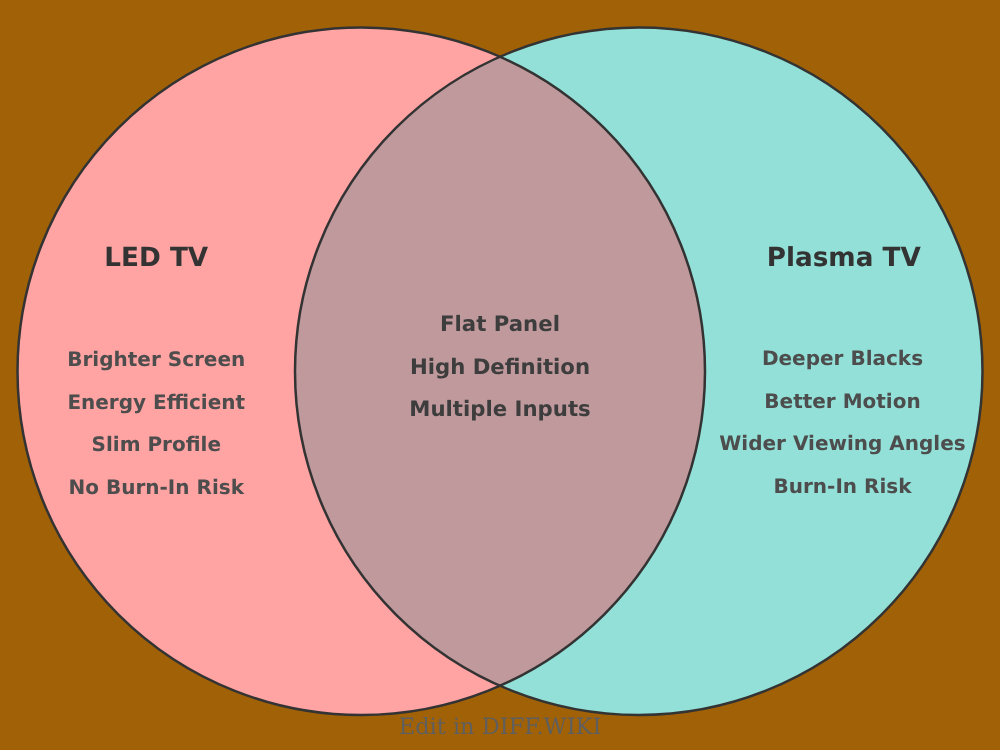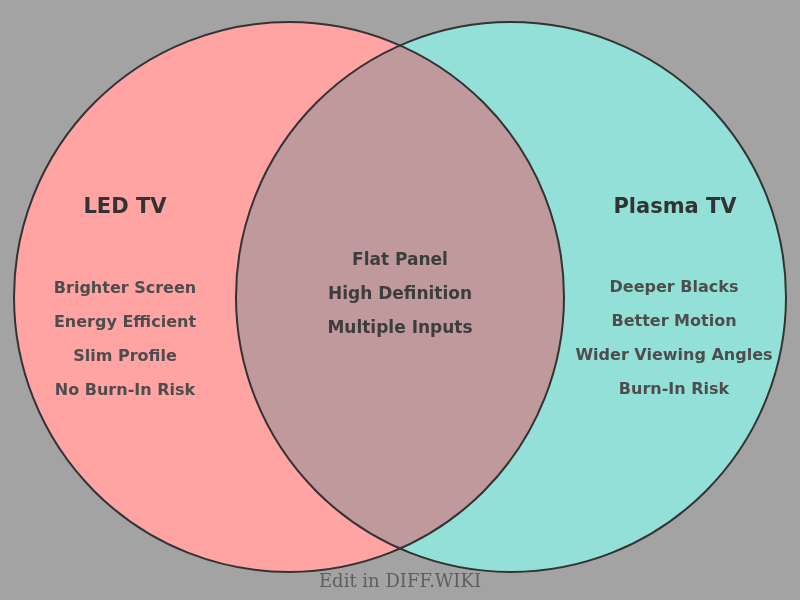--- a/index.html
+++ b/index.html
@@ -4,21 +4,21 @@
 <style>
   html, body {
     margin: 0;
     padding: 0;
     background: #ffffff;
   }
   .stage {
     position: relative;
     width: 800px;
     height: 600px;
-    background: #a3a3a3;
+    background: #a16207;
     overflow: hidden;
   }
   svg text {
     text-anchor: middle;
   }
   .title-text {
     font-family: "DejaVu Sans", "Liberation Sans", sans-serif;
     font-weight: 700;
     font-size: 21px;
   }

